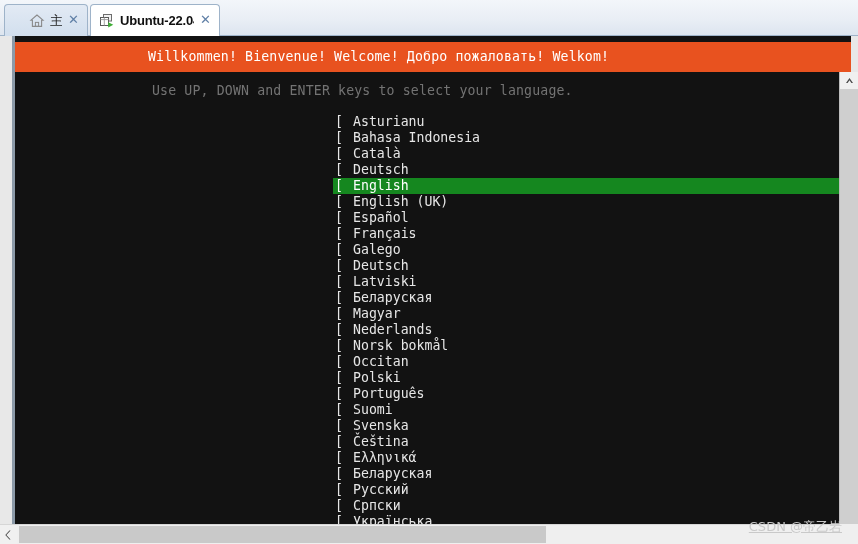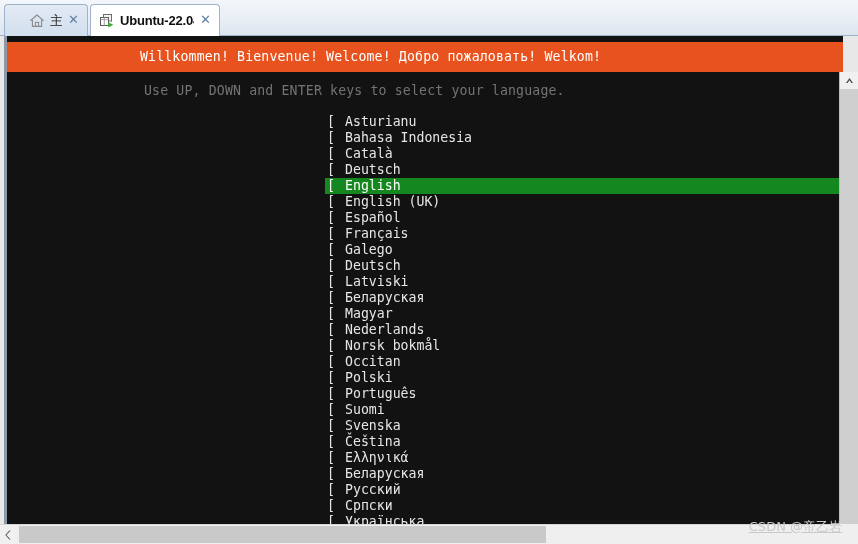--- a/index.html
+++ b/index.html
@@ -81,21 +81,21 @@
   
   .term-wrap {
     position: absolute;
     left: 0; top: 36px;
     width: 858px;
     height: 508px;
     background: #e8e8e8;
   }
   .term {
     position: absolute;
-    left: 4px; top: 0;
+    left: 12px; top: 0;
     width: 839px;
     height: 488px;
     background: #121212;
     overflow: hidden;
     border-left: 3px solid #8c9aa8;
     box-sizing: border-box;
   }
   .term-inner {
     position: absolute;
     left: 0; top: 0;

